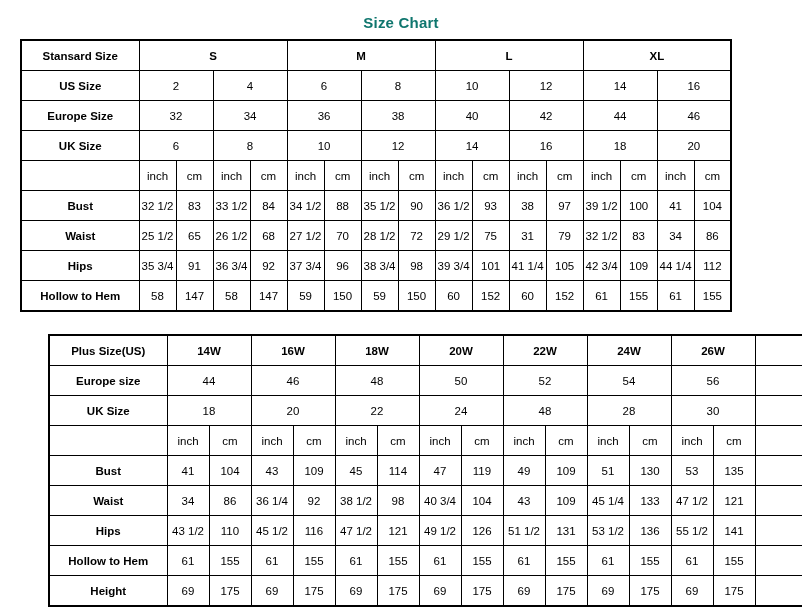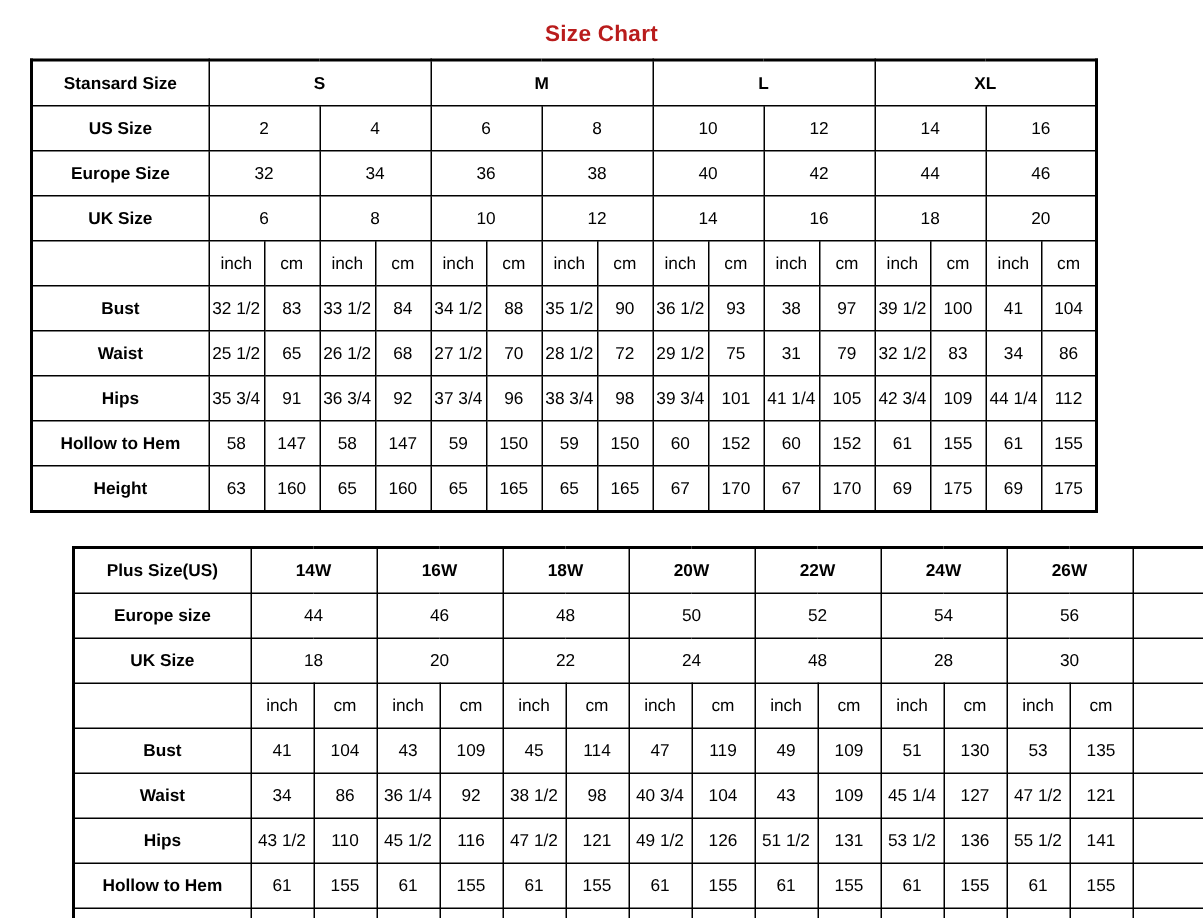--- a/index.html
+++ b/index.html
@@ -10,21 +10,21 @@
   body {
     width: 802px;
     height: 612px;
     font-family: "Liberation Sans", sans-serif;
     color: #000000;
     position: relative;
     overflow: hidden;
   }
   #title {
     text-align: center;
-    color: #b91c1c;
+    color: #0f766e;
     font-size: 15px;
     font-weight: bold;
     padding-top: 14px;
     padding-bottom: 8px;
     letter-spacing: 0.2px;
   }
   .chart-wrap {
     padding: 0 20px;
     box-sizing: border-box;
   }
@@ -250,39 +250,20 @@
         <td>60</td>
         <td>152</td>
         <td>60</td>
         <td>152</td>
         <td>61</td>
         <td>155</td>
         <td>61</td>
         <td>155</td>
       </tr>
 
-      <tr>
-        <td class="rowhead">Height</td>
-        <td>63</td>
-        <td>160</td>
-        <td>65</td>
-        <td>160</td>
-        <td>65</td>
-        <td>165</td>
-        <td>65</td>
-        <td>165</td>
-        <td>67</td>
-        <td>170</td>
-        <td>67</td>
-        <td>170</td>
-        <td>69</td>
-        <td>175</td>
-        <td>69</td>
-        <td>175</td>
-      </tr>
     </tbody>
   </table>
 </div>
 
 <div class="spacer"></div>
 
 <div class="second-wrap">
   <table class="plus-table">
     <colgroup>
       <col style="width:118px">
@@ -383,21 +364,21 @@
         <td>86</td>
         <td>36 1/4</td>
         <td>92</td>
         <td>38 1/2</td>
         <td>98</td>
         <td>40 3/4</td>
         <td>104</td>
         <td>43</td>
         <td>109</td>
         <td>45 1/4</td>
-        <td>127</td>
+        <td>133</td>
         <td>47 1/2</td>
         <td>121</td>
         <td class="empty-tail"></td>
       </tr>
 
       <tr>
         <td class="rowhead">Hips</td>
         <td>43 1/2</td>
         <td>110</td>
         <td>45 1/2</td>

